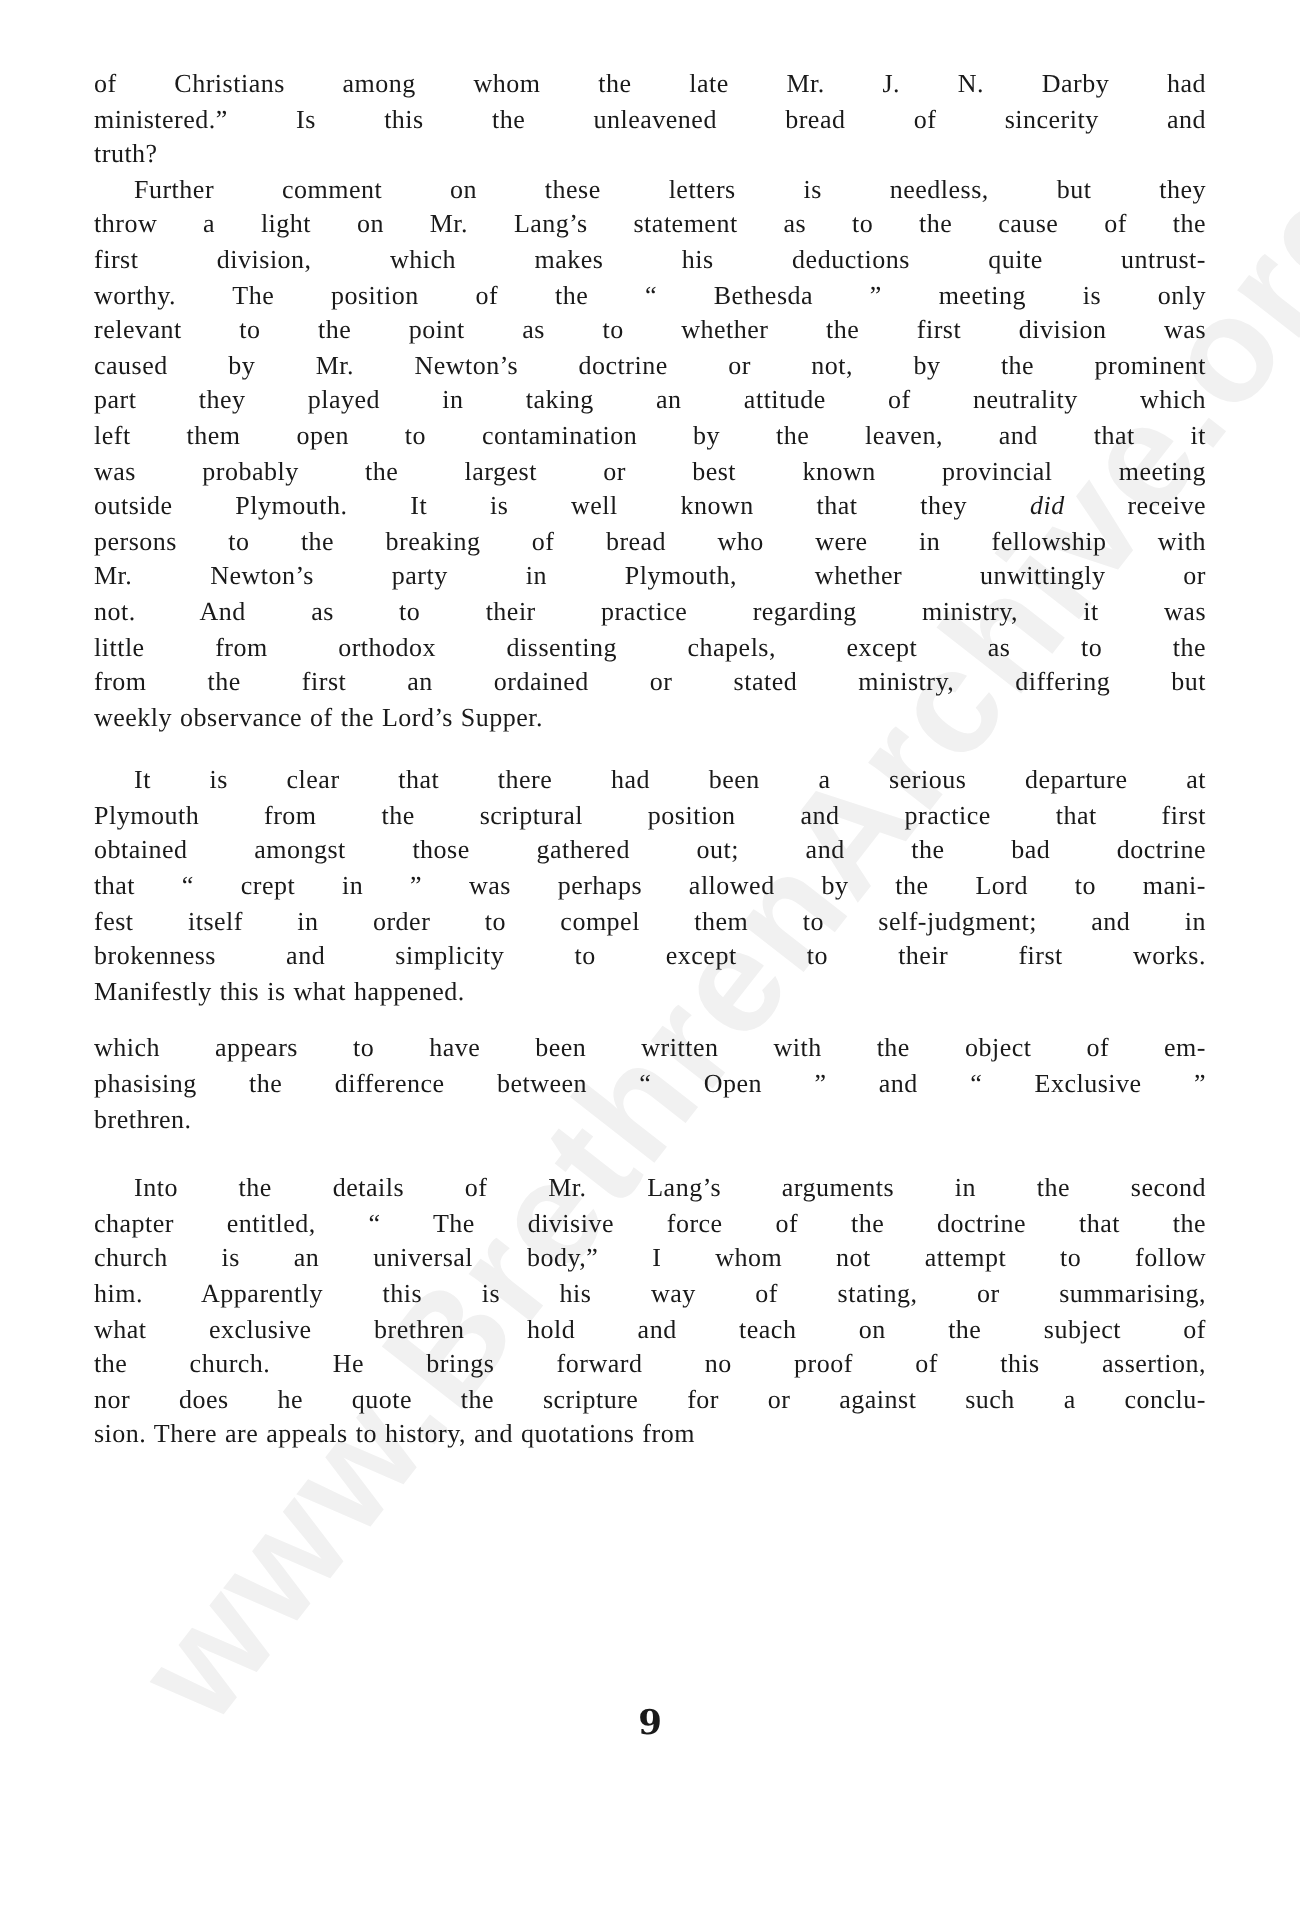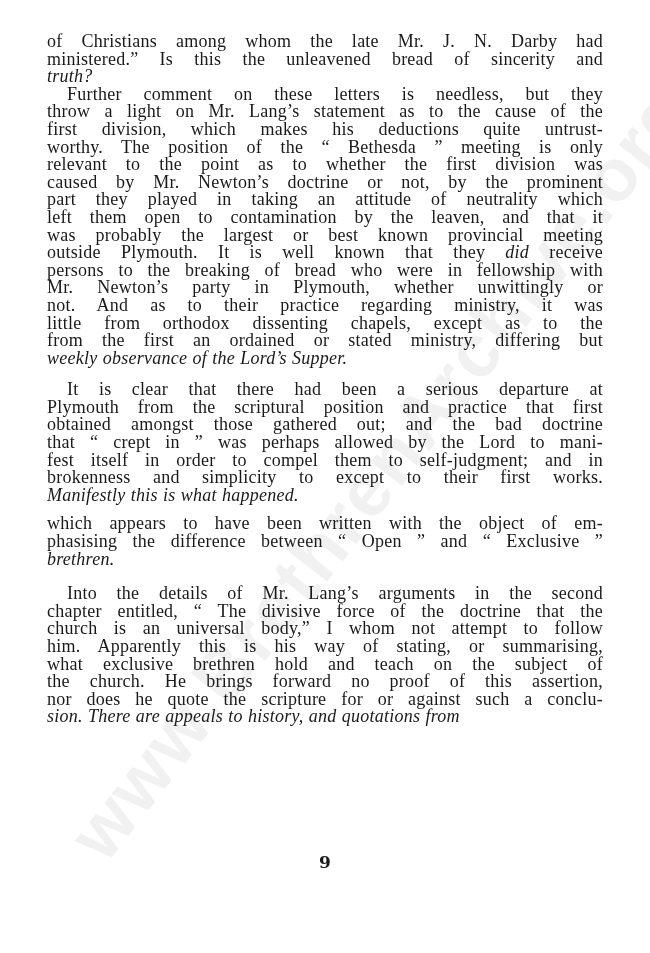--- a/index.html
+++ b/index.html
@@ -33,36 +33,35 @@
     }
     .page {
       position: absolute;
       left: 47px;
       top: 33px;
       width: 556px;
       z-index: 1;
     }
     .para {
       margin: 0;
-      font-size: 18px;
+      font-size: 13px;
       line-height: 17.6px;
       text-align: justify;
       text-align-last: left;
       letter-spacing: 0.25px;
       word-spacing: 0.5px;
     }
     .para .line {
       display: block;
       text-align: justify;
       text-align-last: justify;
       white-space: nowrap;
     }
     .para .line.last {
       text-align-last: left;
-      font-style: italic;
     }
     .indent {
       text-indent: 20px;
     }
     .gap-1 { margin-top: 0; }
     .gap-2 { margin-top: 14px; }
     .gap-3 { margin-top: 11px; }
     .gap-4 { margin-top: 17px; }
     .page-number {
       position: absolute;

